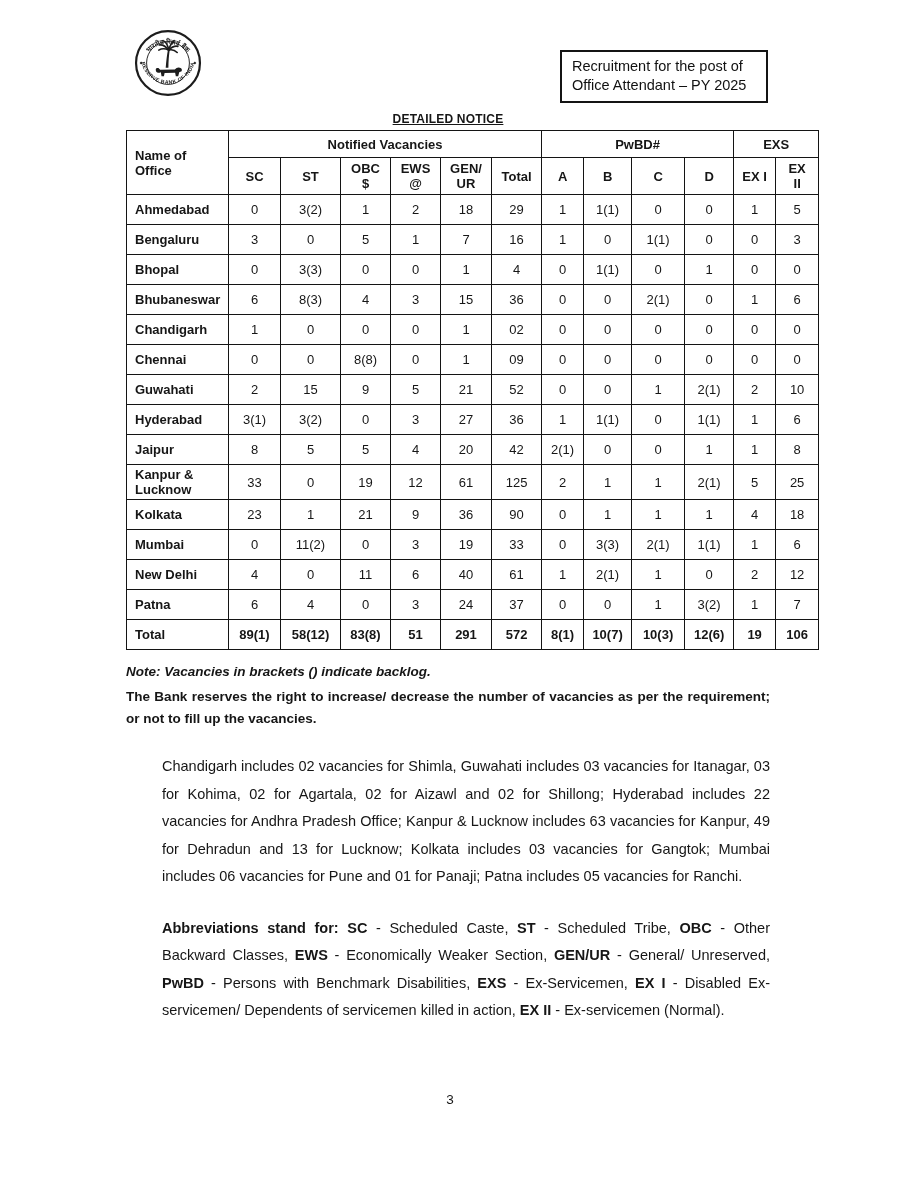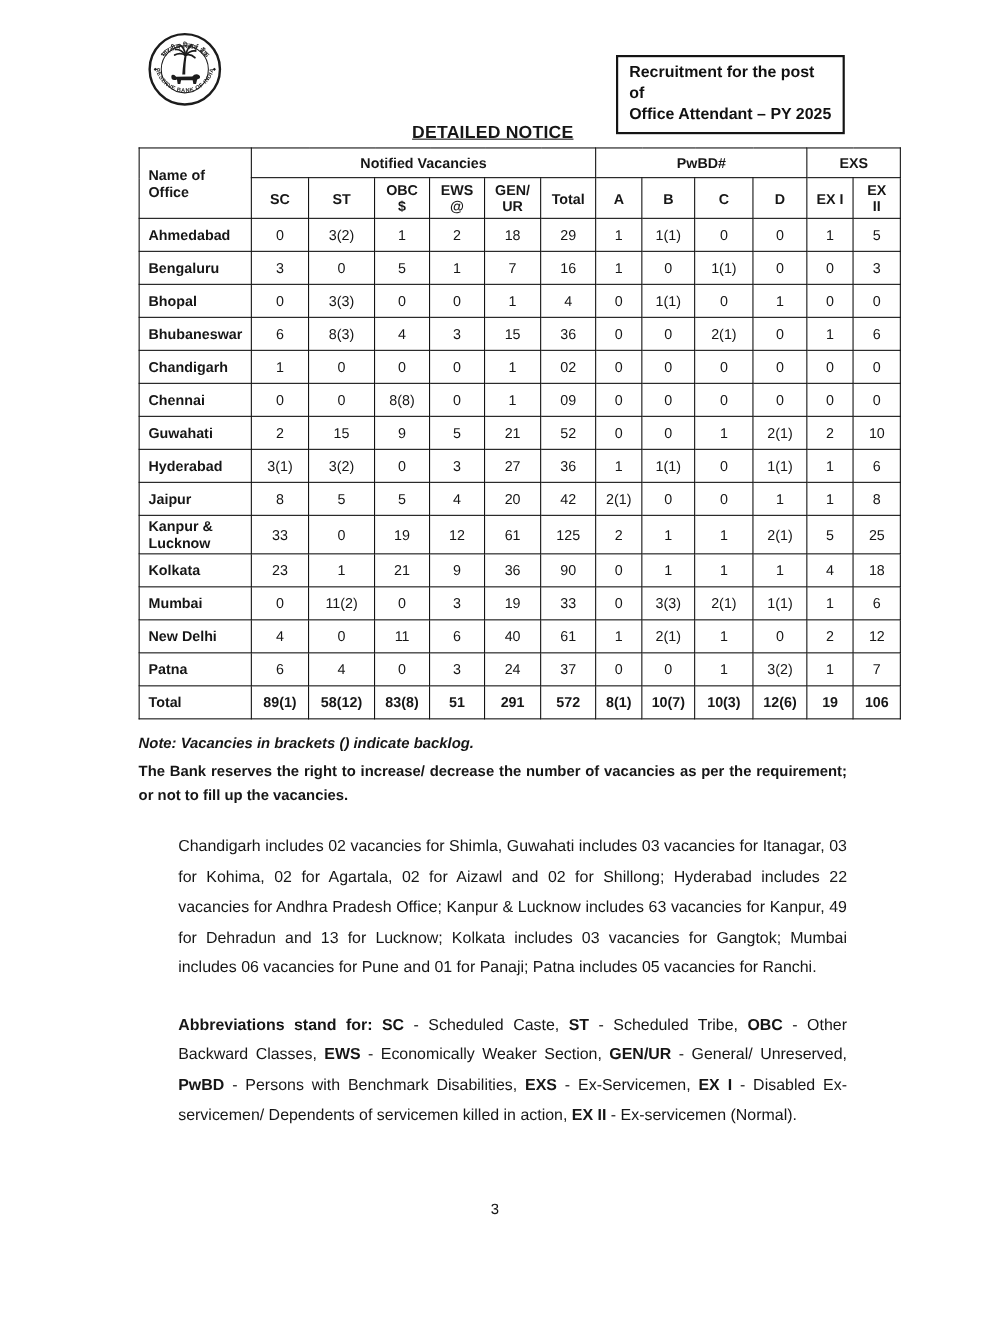--- a/index.html
+++ b/index.html
@@ -13,27 +13,27 @@
     color: #161616;
     overflow: hidden;
   }
   
   .doc-header { position: relative; height: 104px; }
   .rbi-logo { position: absolute; left: 134px; top: 29px; width: 68px; height: 68px; }
   .recruitment-box {
     position: absolute; left: 560px; top: 50px; width: 208px;
     border: 2px solid #141414;
     padding: 5px 10px 6px 10px;
-    font-size: 14.5px; font-weight: bold; line-height: 19px;
+    font-size: 14.5px; font-weight: normal; line-height: 19px;
     color: #111;
   }
   
   .content { margin-left: 126px; width: 644px; }
   .page-title {
-    font-size: 16px; font-weight: bold;
+    font-size: 12px; font-weight: bold;
     text-decoration: underline;
     text-align: center;
     letter-spacing: 0.2px;
     margin-top: 8px;
   }
   .intro {
     margin-top: 12px;
     font-size: 14.5px; line-height: 27.5px;
     text-align: justify;
   }

